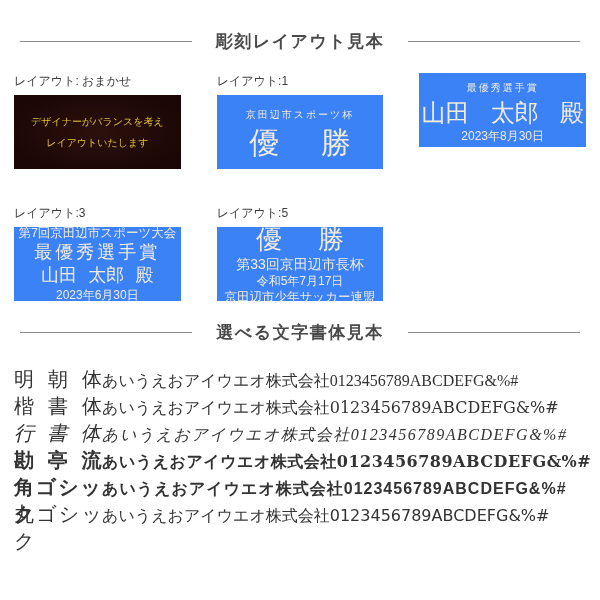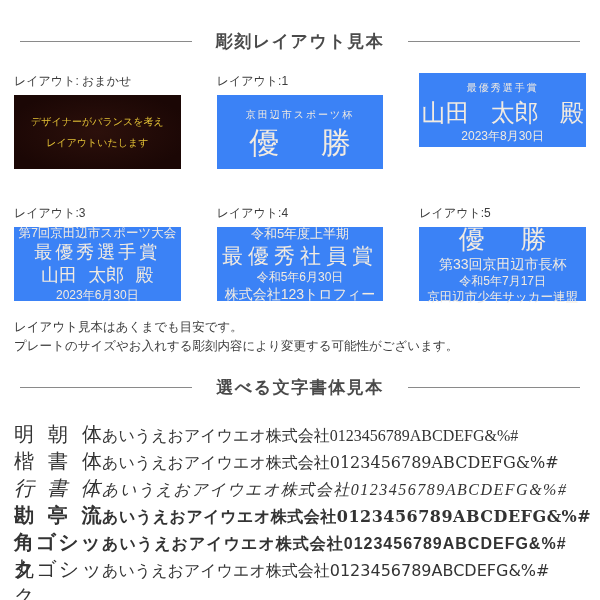--- a/index.html
+++ b/index.html
@@ -94,46 +94,33 @@
     <div class="cell">
       <div class="plate-label">レイアウト:3</div>
       <div class="plate">
         <div class="t125">第7回京田辺市スポーツ大会</div>
         <div class="t18 ls3">最優秀選手賞</div>
         <div class="t18 ws3">山田 太郎 殿</div>
         <div class="t12">2023年6月30日</div>
       </div>
     </div>
 
-    <div class="cell">
-      <div class="plate-label">レイアウト:4</div>
-      <div class="plate">
-        <div class="t13">令和5年度上半期</div>
-        <div class="t21 ls5">最優秀社員賞</div>
-        <div class="t12">令和5年6月30日</div>
-        <div class="t14">株式会社123トロフィー</div>
-      </div>
-    </div>
 
     <div class="cell">
       <div class="plate-label">レイアウト:5</div>
       <div class="plate">
         <div class="t26 wsbig">優 勝</div>
         <div class="t14">第33回京田辺市長杯</div>
         <div class="t12">令和5年7月17日</div>
         <div class="t125">京田辺市少年サッカー連盟</div>
       </div>
     </div>
 
   </div>
 
-  <div class="notes">
-    <p>レイアウト見本はあくまでも目安です。</p>
-    <p>プレートのサイズやお入れする彫刻内容により変更する可能性がございます。</p>
-  </div>
 
   <div class="section-title title-fonts">
     <span class="rule"></span>
     <h2>選べる文字書体見本</h2>
     <span class="rule"></span>
   </div>
 
   <div class="font-table">
     <div class="font-row">
       <span class="font-name f-mincho">明朝体</span>

